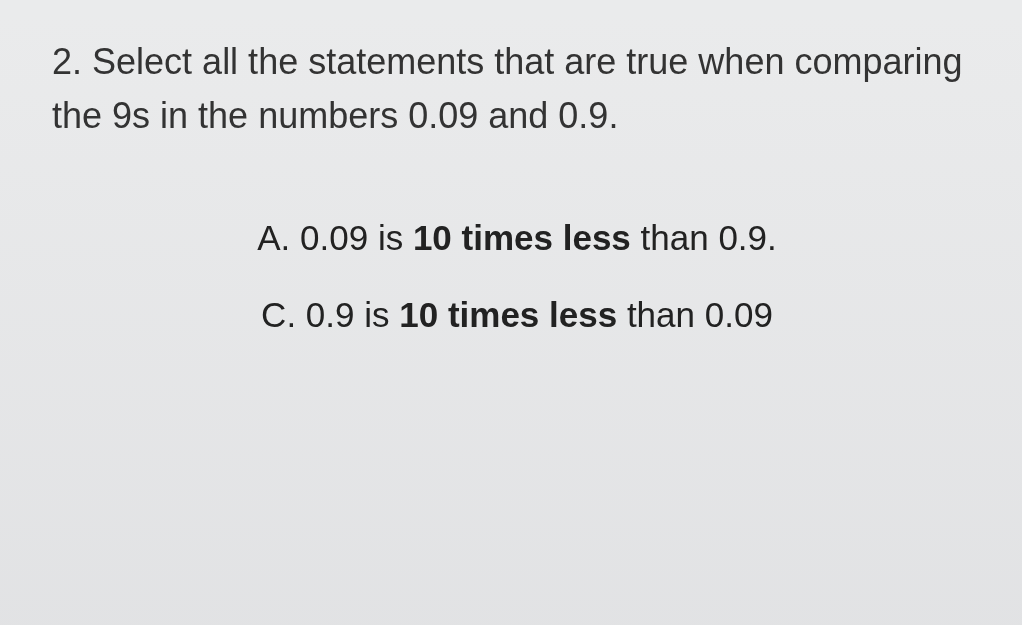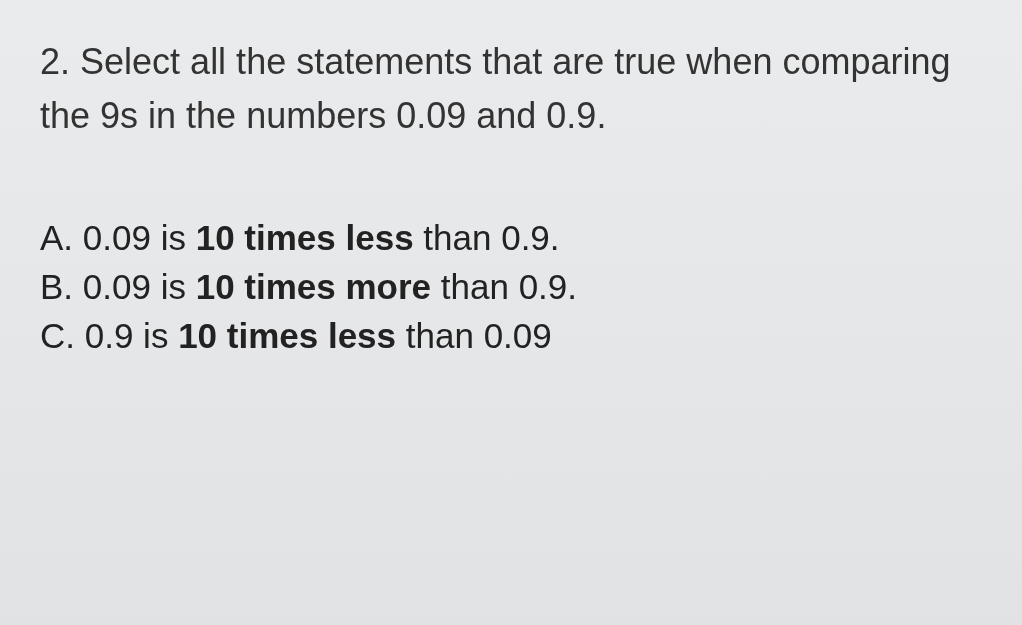--- a/index.html
+++ b/index.html
@@ -23,37 +23,40 @@
       top: 0;
       left: 0;
       right: 0;
       bottom: 0;
       background: linear-gradient(to bottom, rgba(255,255,255,0.1), rgba(200,200,205,0.2));
       pointer-events: none;
     }
     .question-container {
       position: relative;
       z-index: 1;
+      margin-left: 12px;
     }
     .question-prompt {
       font-size: 36px;
       line-height: 1.5;
       color: #333;
       margin-bottom: 70px;
       font-weight: 400;
     }
     .question-number {
       display: inline;
     }
     .question-text {
       display: inline;
     }
     .options {
       display: flex;
       flex-direction: column;
+      gap: 28px;
+      align-items: center;
     }
     .option {
       font-size: 35px;
       line-height: 1.4;
       color: #222;
     }
     .option-letter {
       display: inline;
     }
     .bold {
@@ -68,24 +71,20 @@
     <span class="question-number">2.</span>
     <span class="question-text">Select all the statements that are true when comparing the 9s in the numbers 0.09 and 0.9.</span>
   </div>
 
   <div class="options">
     <div class="option">
       <span class="option-letter">A.</span>
       <span>0.09 is </span><span class="bold">10 times less</span><span> than 0.9.</span>
     </div>
 
-    <div class="option">
-      <span class="option-letter">B.</span>
-      <span>0.09 is </span><span class="bold">10 times more</span><span> than 0.9.</span>
-    </div>
 
     <div class="option">
       <span class="option-letter">C.</span>
       <span>0.9 is </span><span class="bold">10 times less</span><span> than 0.09</span>
     </div>
 
   </div>
 </div>
 
 </body></html>

